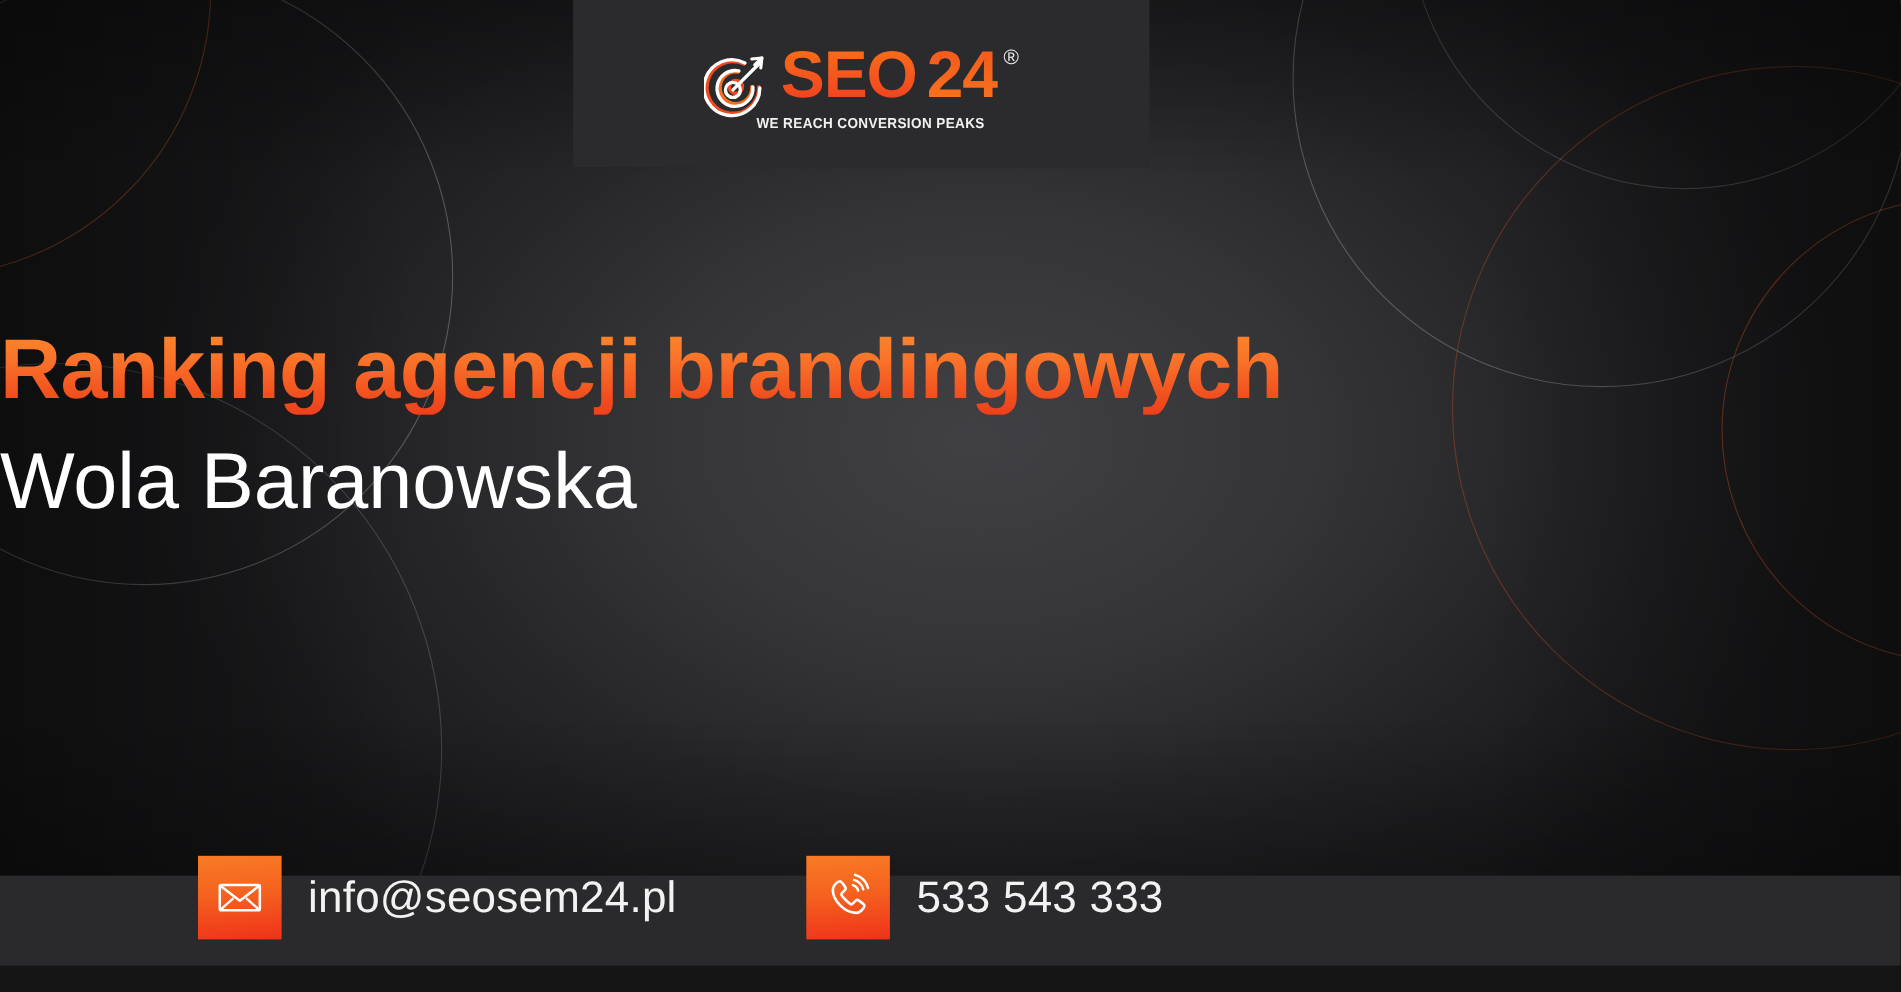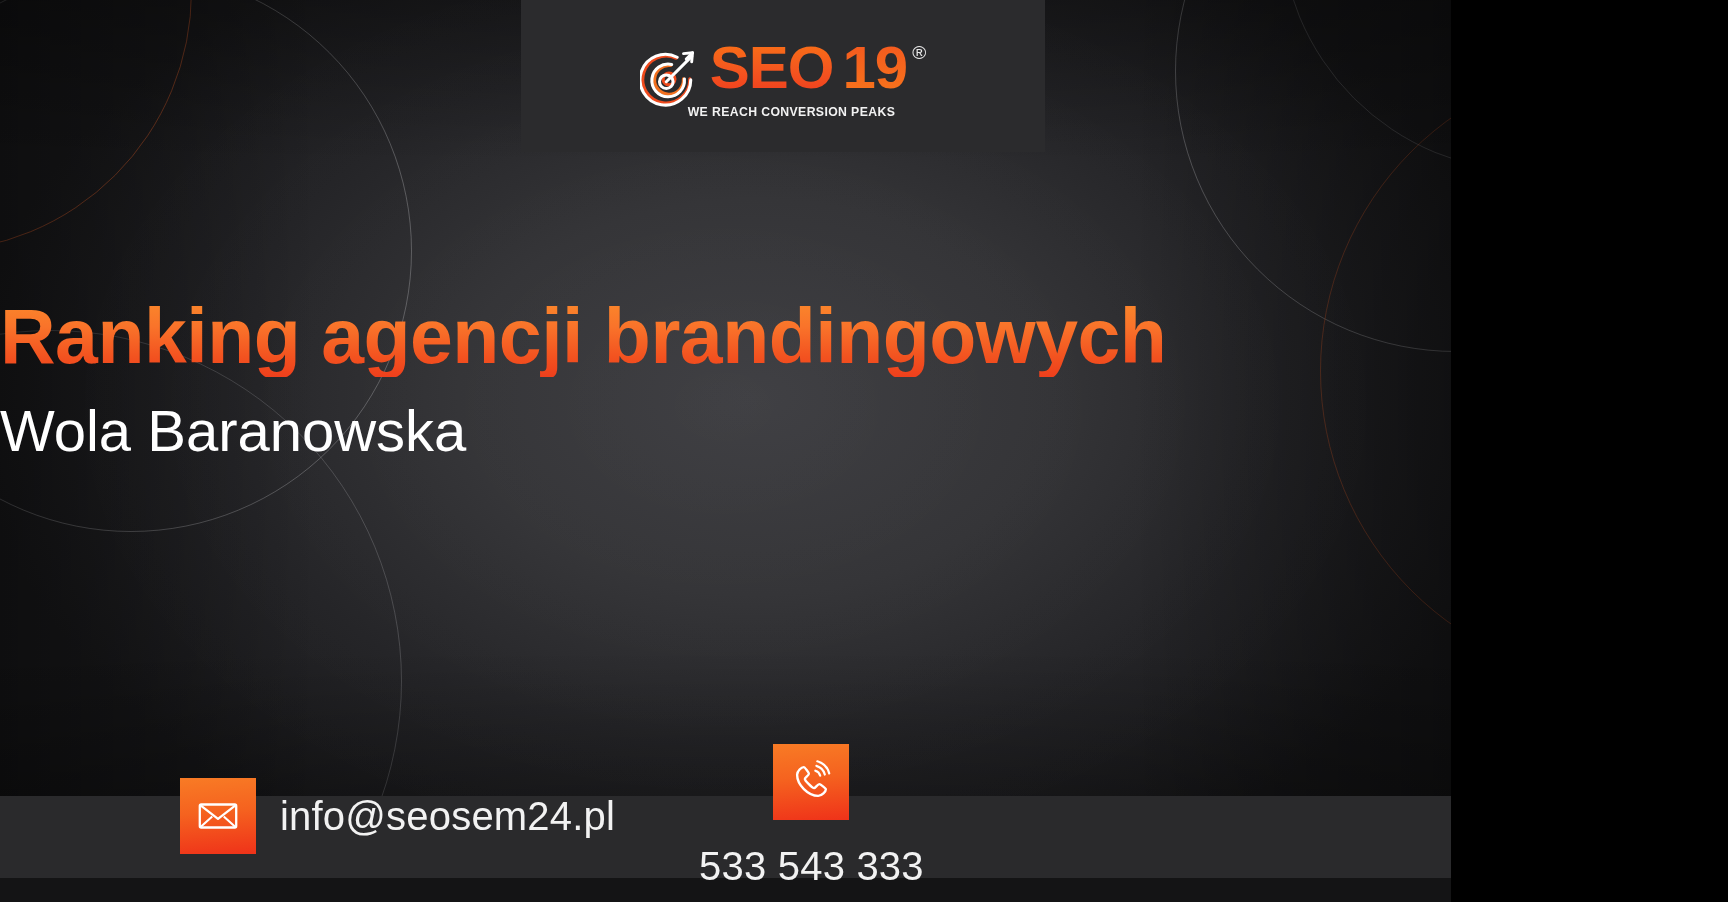--- a/index.html
+++ b/index.html
@@ -2,21 +2,21 @@
 <html><head>
 <meta charset="utf-8">
 <style>
   html, body {
     margin: 0;
     padding: 0;
     background: #000;
   }
   #slide {
     position: relative;
-    width: 1451px;
+    width: 1728px;
     height: 902px;
     overflow: hidden;
     background: #1c1c1c;
     font-family: "Liberation Sans", sans-serif;
   }
 
   
   .bg-base {
     position: absolute;
     inset: 0;
@@ -128,21 +128,21 @@
     line-height: 1.05;
     letter-spacing: -0.5px;
     margin: 0;
     background: linear-gradient(180deg, #fb8b2b 0%, #f9732a 38%, #f2501f 78%, #ee3f1c 100%);
     -webkit-background-clip: text;
     background-clip: text;
     color: transparent;
     font-family: "Liberation Sans", sans-serif;
   }
   .subtitle {
-    font-size: 58px;
+    font-size: 72px;
     font-weight: 400;
     line-height: 1.1;
     margin: 22px 0 0 0;
     color: #ffffff;
     font-family: "Liberation Sans", sans-serif;
   }
 
   
   .footer-strip {
     position: absolute;
@@ -166,21 +166,21 @@
     display: flex;
     align-items: center;
   }
   .f-item {
     display: flex;
     align-items: center;
     gap: 24px;
   }
   .f-item.web   { margin-left: 43px; }
   .f-item.mail  { margin-left: 152px; padding-left: 28px; }
-  .f-item.phone { margin-left: 84px; flex-direction: column; }
+  .f-item.phone { margin-left: 118px; }
   .f-icon {
     width: 76px; height: 76px;
     flex: none;
     background: linear-gradient(175deg, #f87b25 0%, #f5621f 45%, #ef3219 100%);
     display: flex;
     align-items: center;
     justify-content: center;
   }
   .f-text {
     color: #f2f2f2;
@@ -216,21 +216,21 @@
         <circle cx="32" cy="32" r="6.5" fill="none" stroke="#ef4a1d" stroke-width="3.6"></circle>
         <path d="M44 5 A28 28 0 1 0 59 30" fill="none" stroke="#ffffff" stroke-width="3.4" stroke-linecap="round" transform="translate(-3,3)"></path>
         <path d="M38 13 A18 18 0 1 0 52 29" fill="none" stroke="#ffffff" stroke-width="3.4" stroke-linecap="round" transform="translate(-3,3)"></path>
         <circle cx="29" cy="35" r="7.5" fill="none" stroke="#ffffff" stroke-width="3.4"></circle>
         <line x1="29" y1="35" x2="57" y2="7" stroke="#ffffff" stroke-width="3.4" stroke-linecap="round"></line>
         <path d="M48 4 L58 3 L57 13" fill="none" stroke="#ffffff" stroke-width="3.2" stroke-linejoin="round" stroke-linecap="round"></path>
         <path d="M51 10 L58 3" stroke="#ffffff" stroke-width="3.2" stroke-linecap="round"></path>
       </svg>
       <div class="logo-type">
         <span class="logo-word logo-seo">SEO</span>
-        <span class="logo-word logo-24">19</span>
+        <span class="logo-word logo-24">24</span>
         <span class="logo-reg">®</span>
         <span class="logo-tagline">WE REACH CONVERSION PEAKS</span>
       </div>
     </div>
   </div>
 
   <div class="headings">
     <h1 class="title">Ranking agencji brandingowych</h1>
     <h2 class="subtitle">Wola Baranowska</h2>
   </div>

